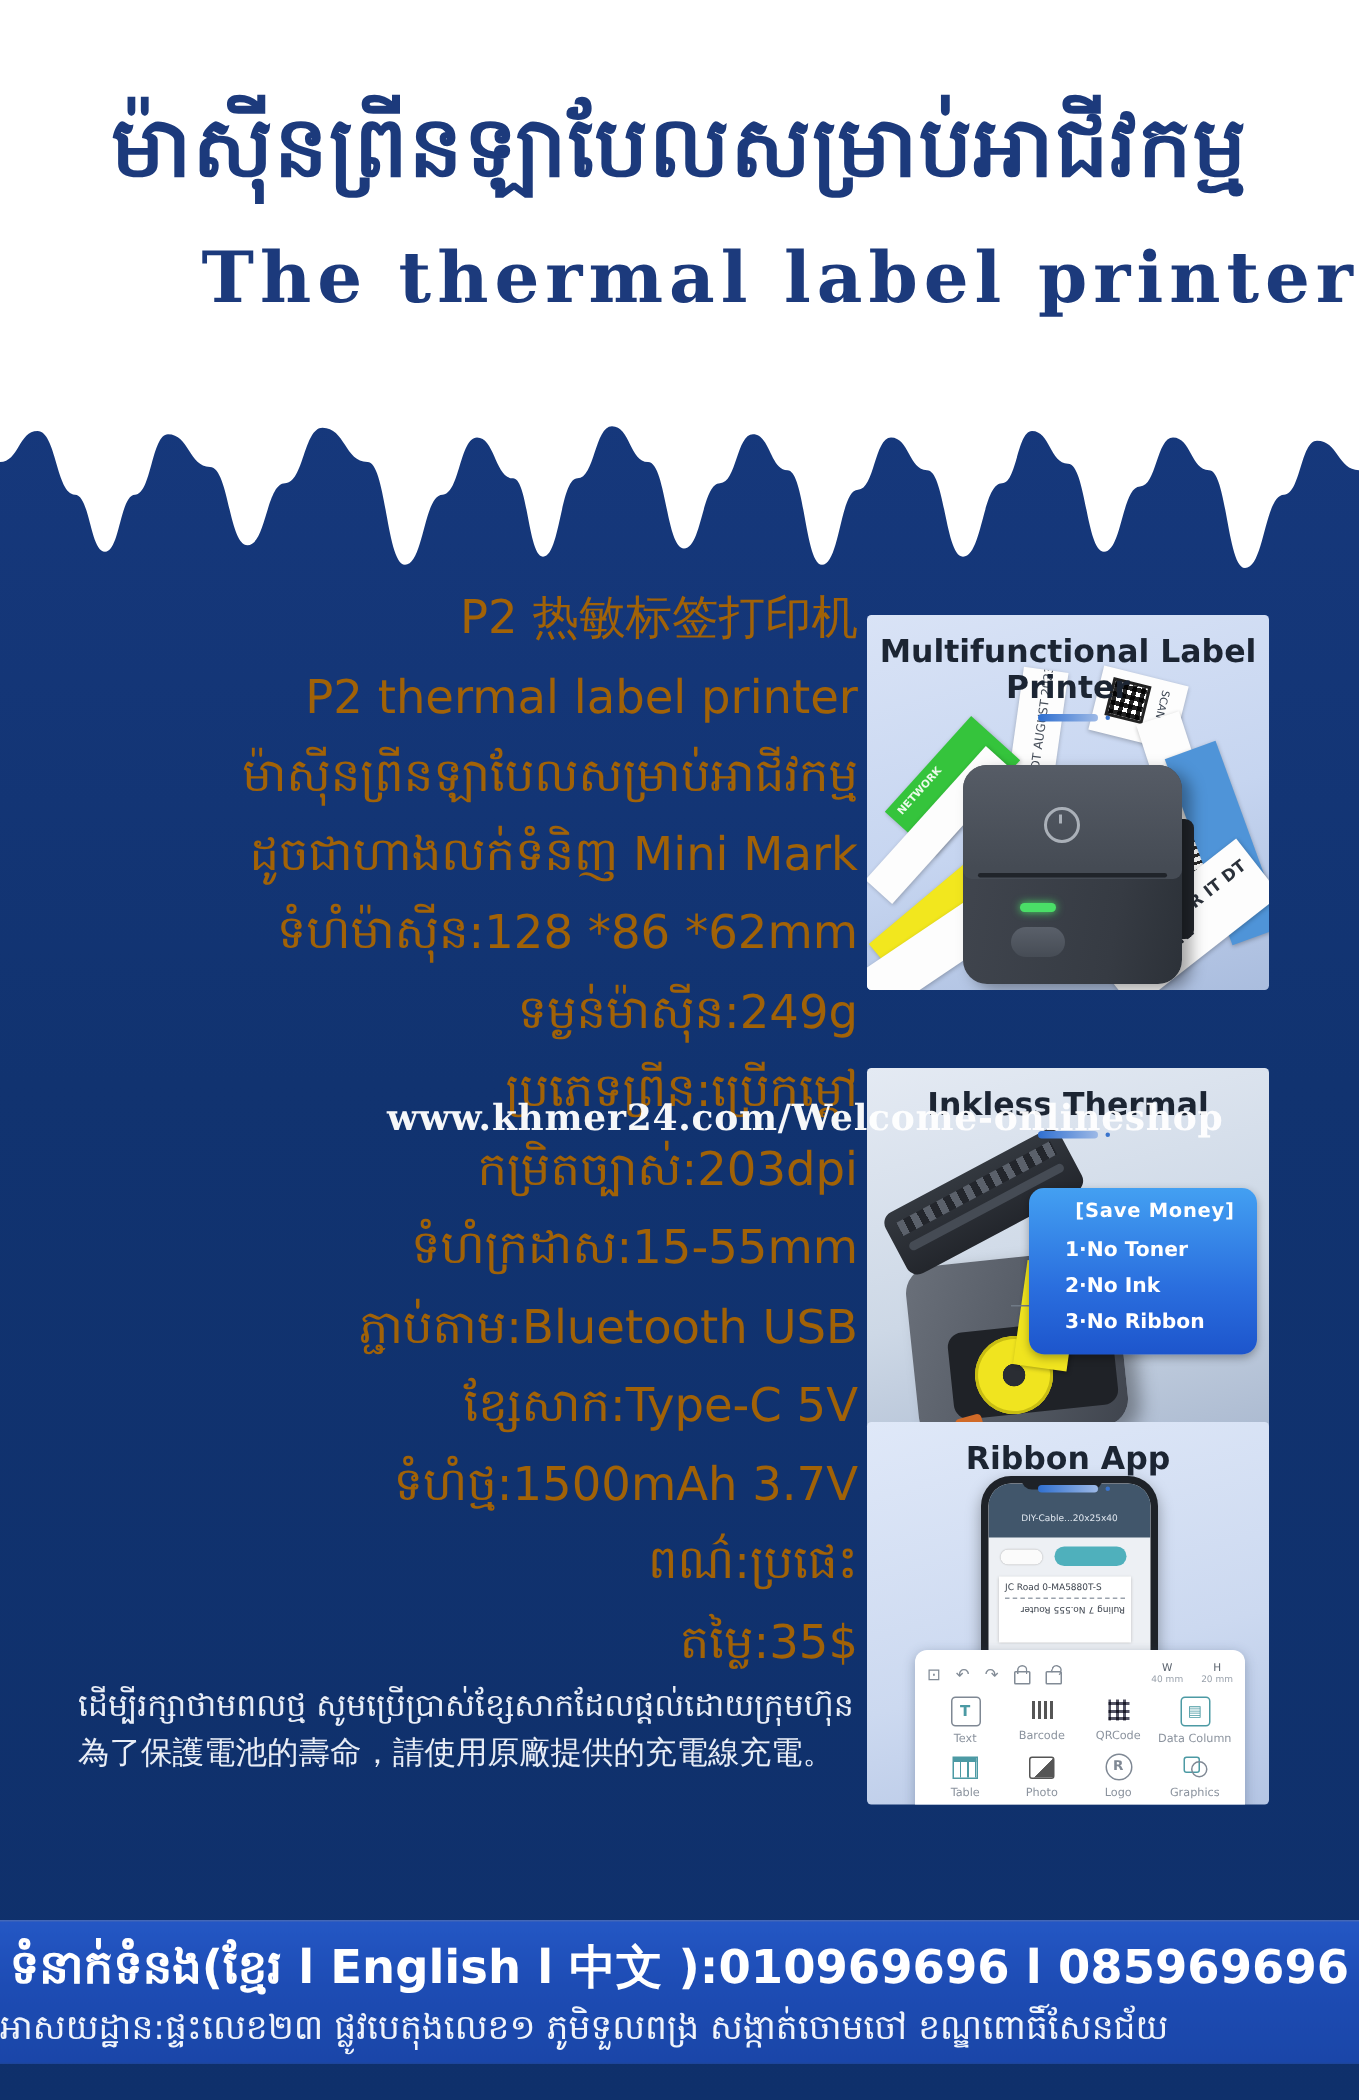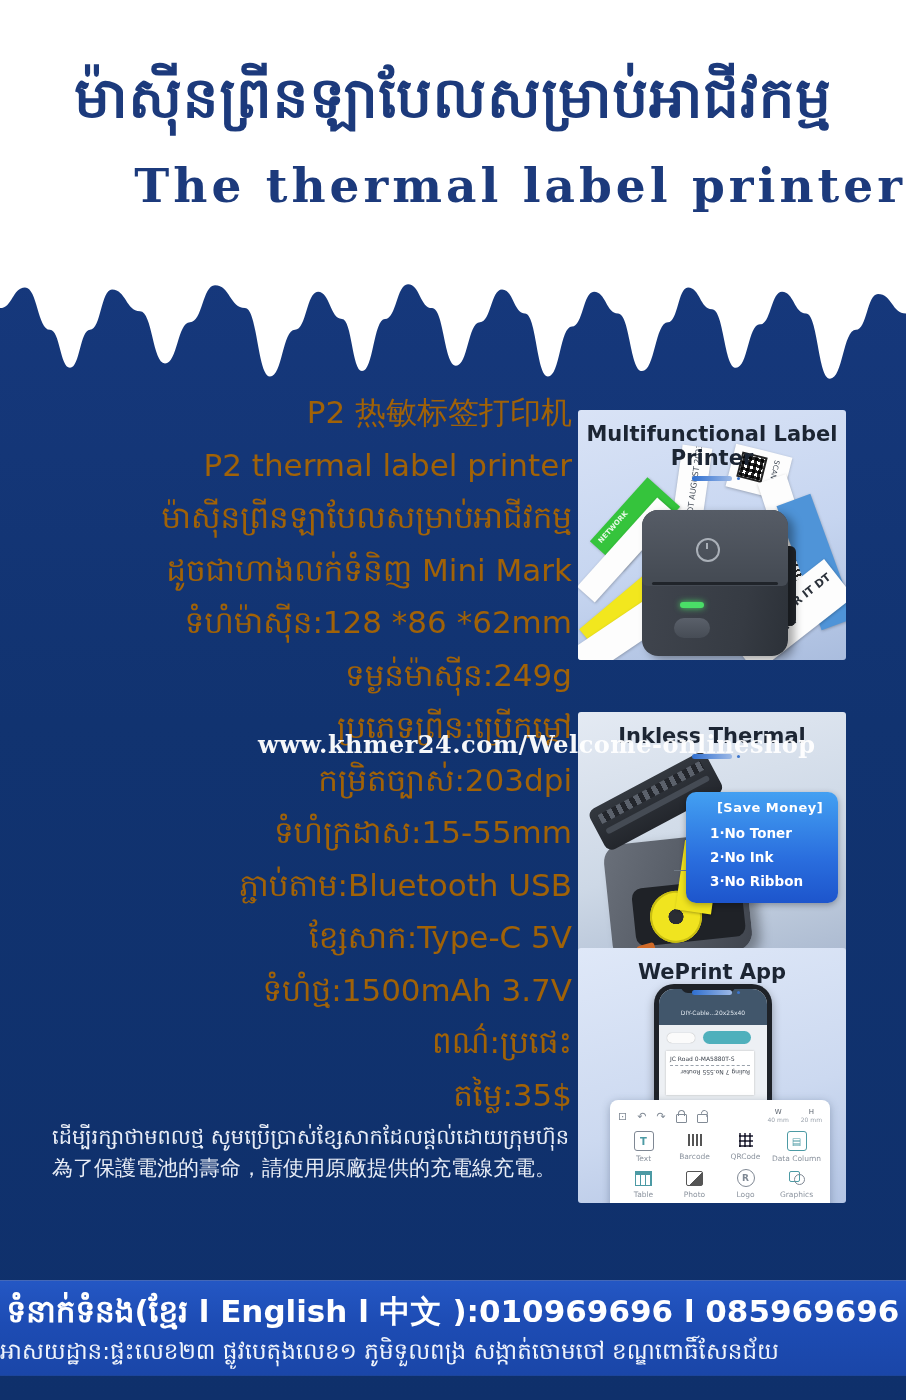--- a/index.html
+++ b/index.html
@@ -271,21 +271,21 @@
     <div class="badge-line"></div>
     <div class="badge">
       <div class="badge-head">[Save Money]</div>
       <div class="badge-item">1·No Toner</div>
       <div class="badge-item">2·No Ink</div>
       <div class="badge-item">3·No Ribbon</div>
     </div>
   </div>
 
   <div class="card card3">
-    <div class="card-title">WePrint App</div>
+    <div class="card-title">Ribbon App</div>
     <div class="card-dash"></div>
     <div class="phone">
       <div class="phone-screen">
         <div class="phone-head">
           <div class="phone-head-txt">DIY-Cable...20x25x40</div>
         </div>
         <div class="pill-white"></div>
         <div class="pill-teal"></div>
         <div class="phone-label">
           <div class="t1">JC Road 0-MA5880T-S</div>

